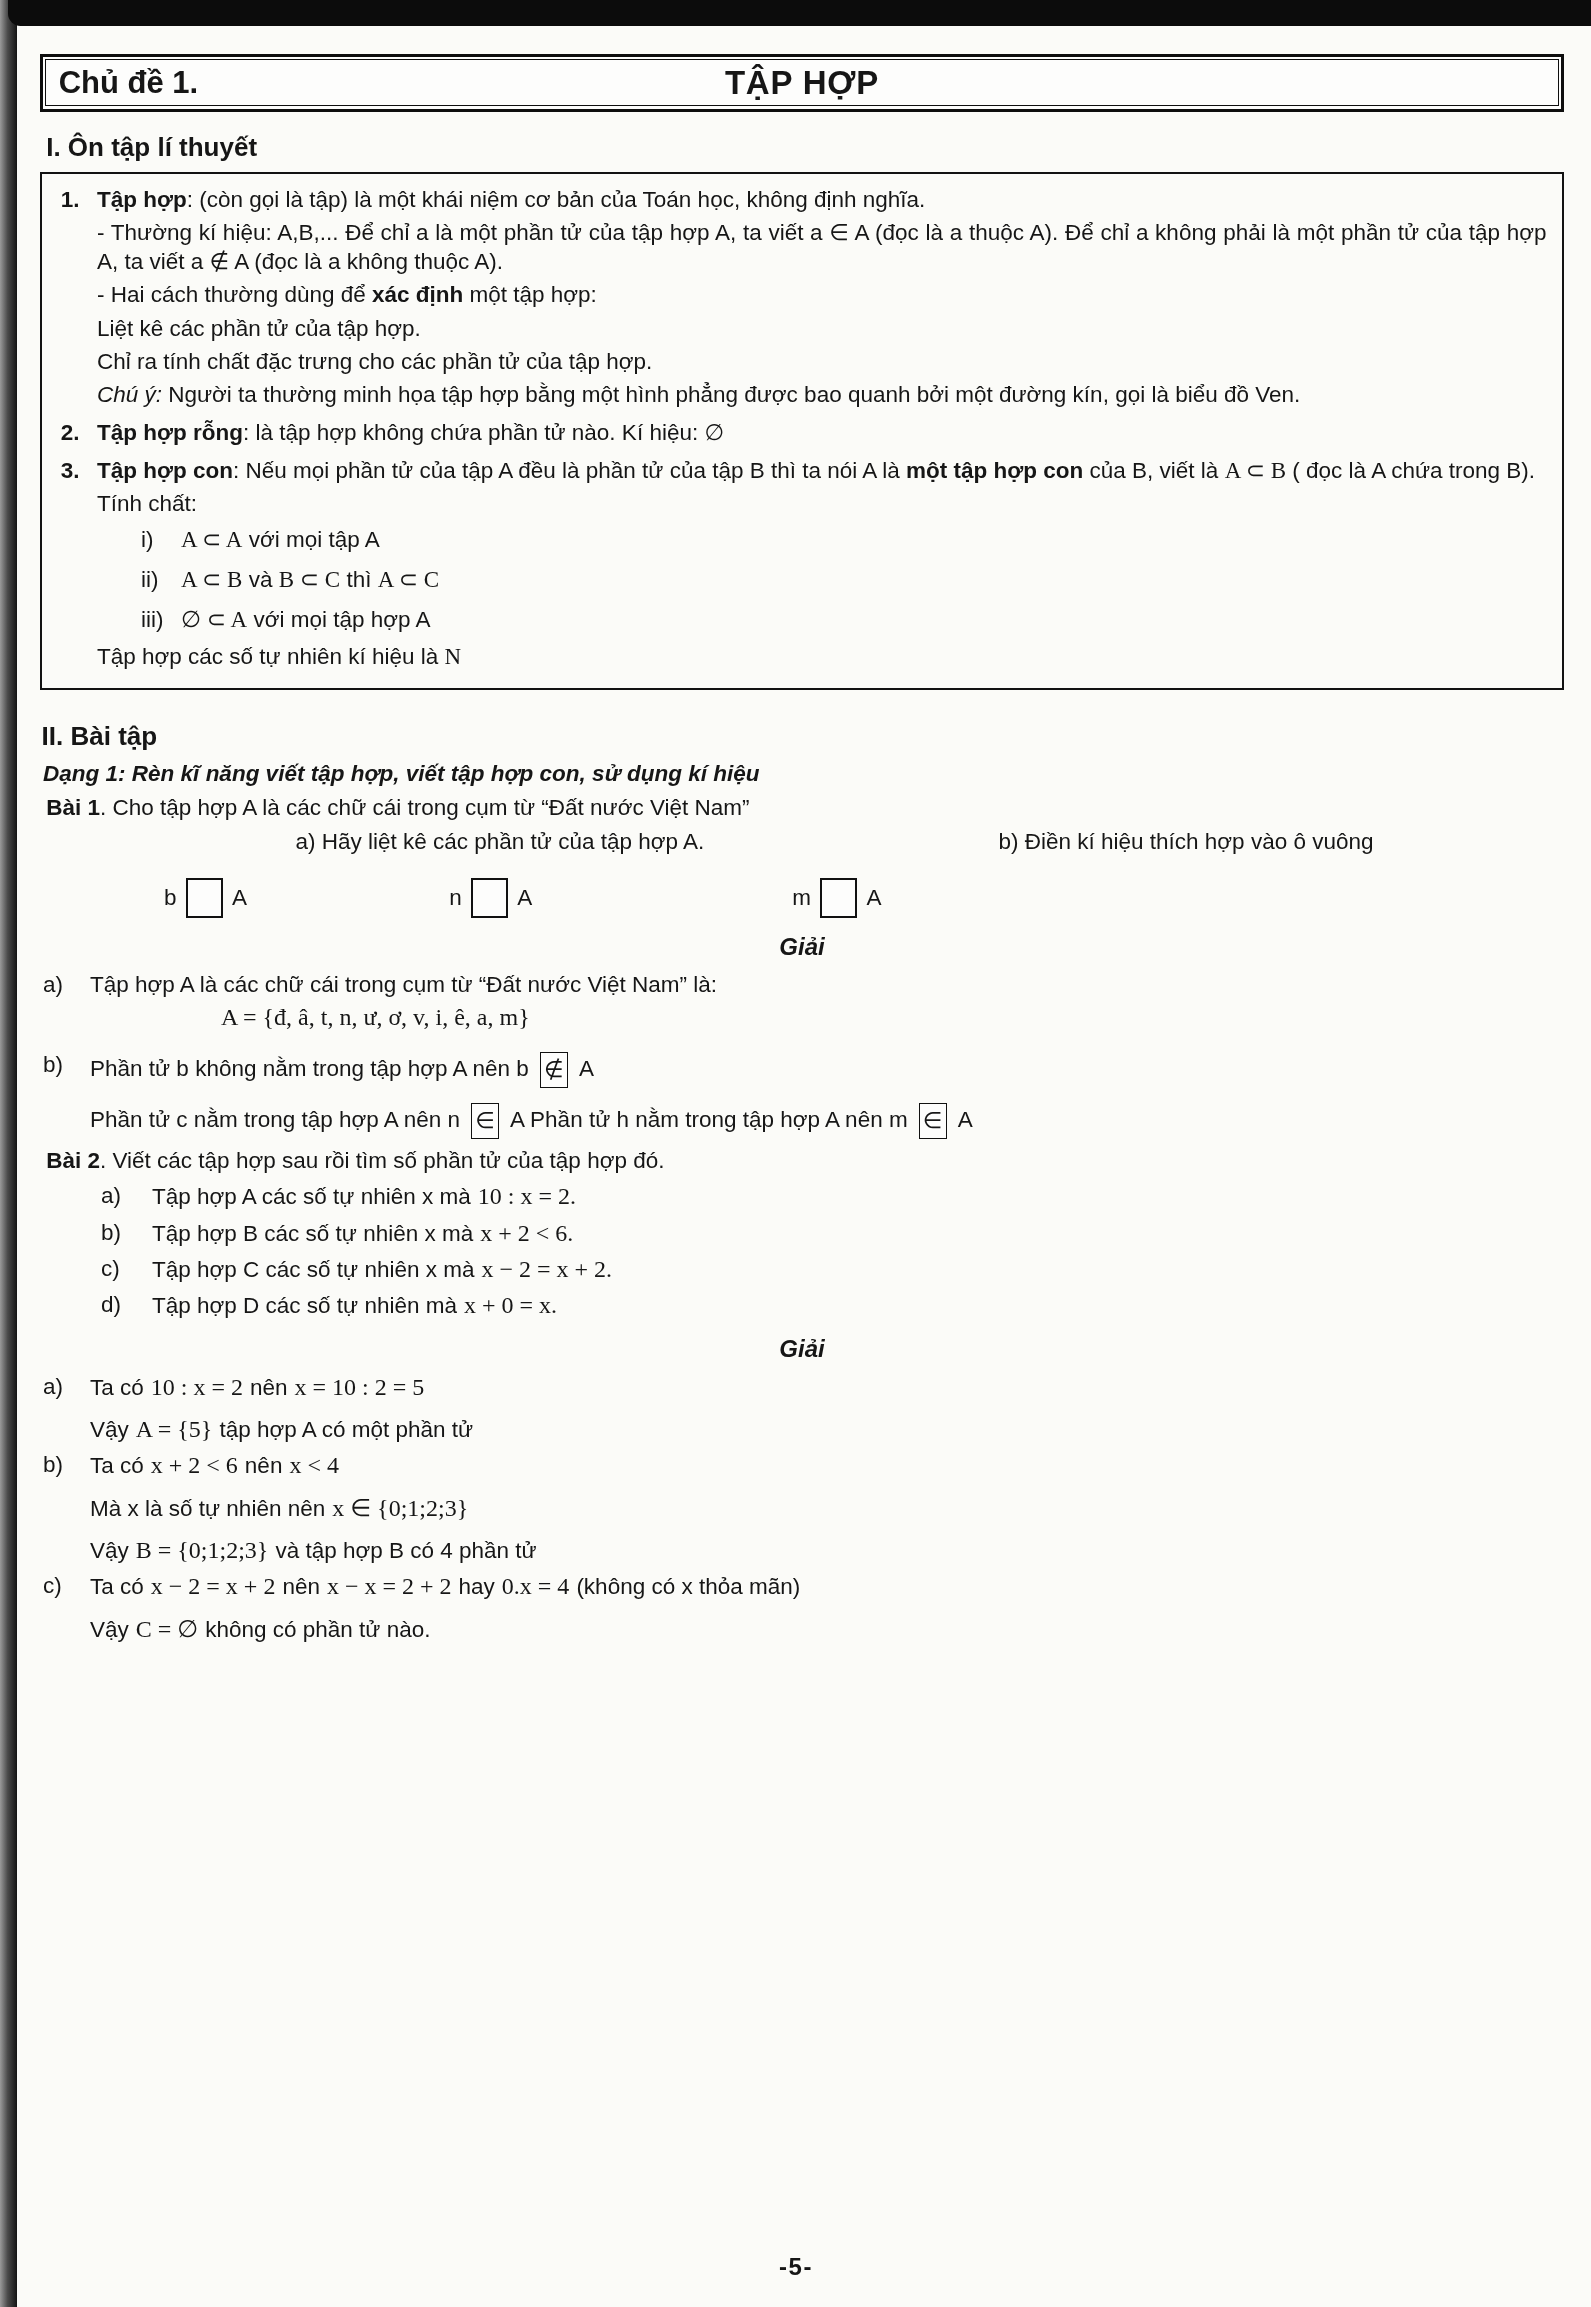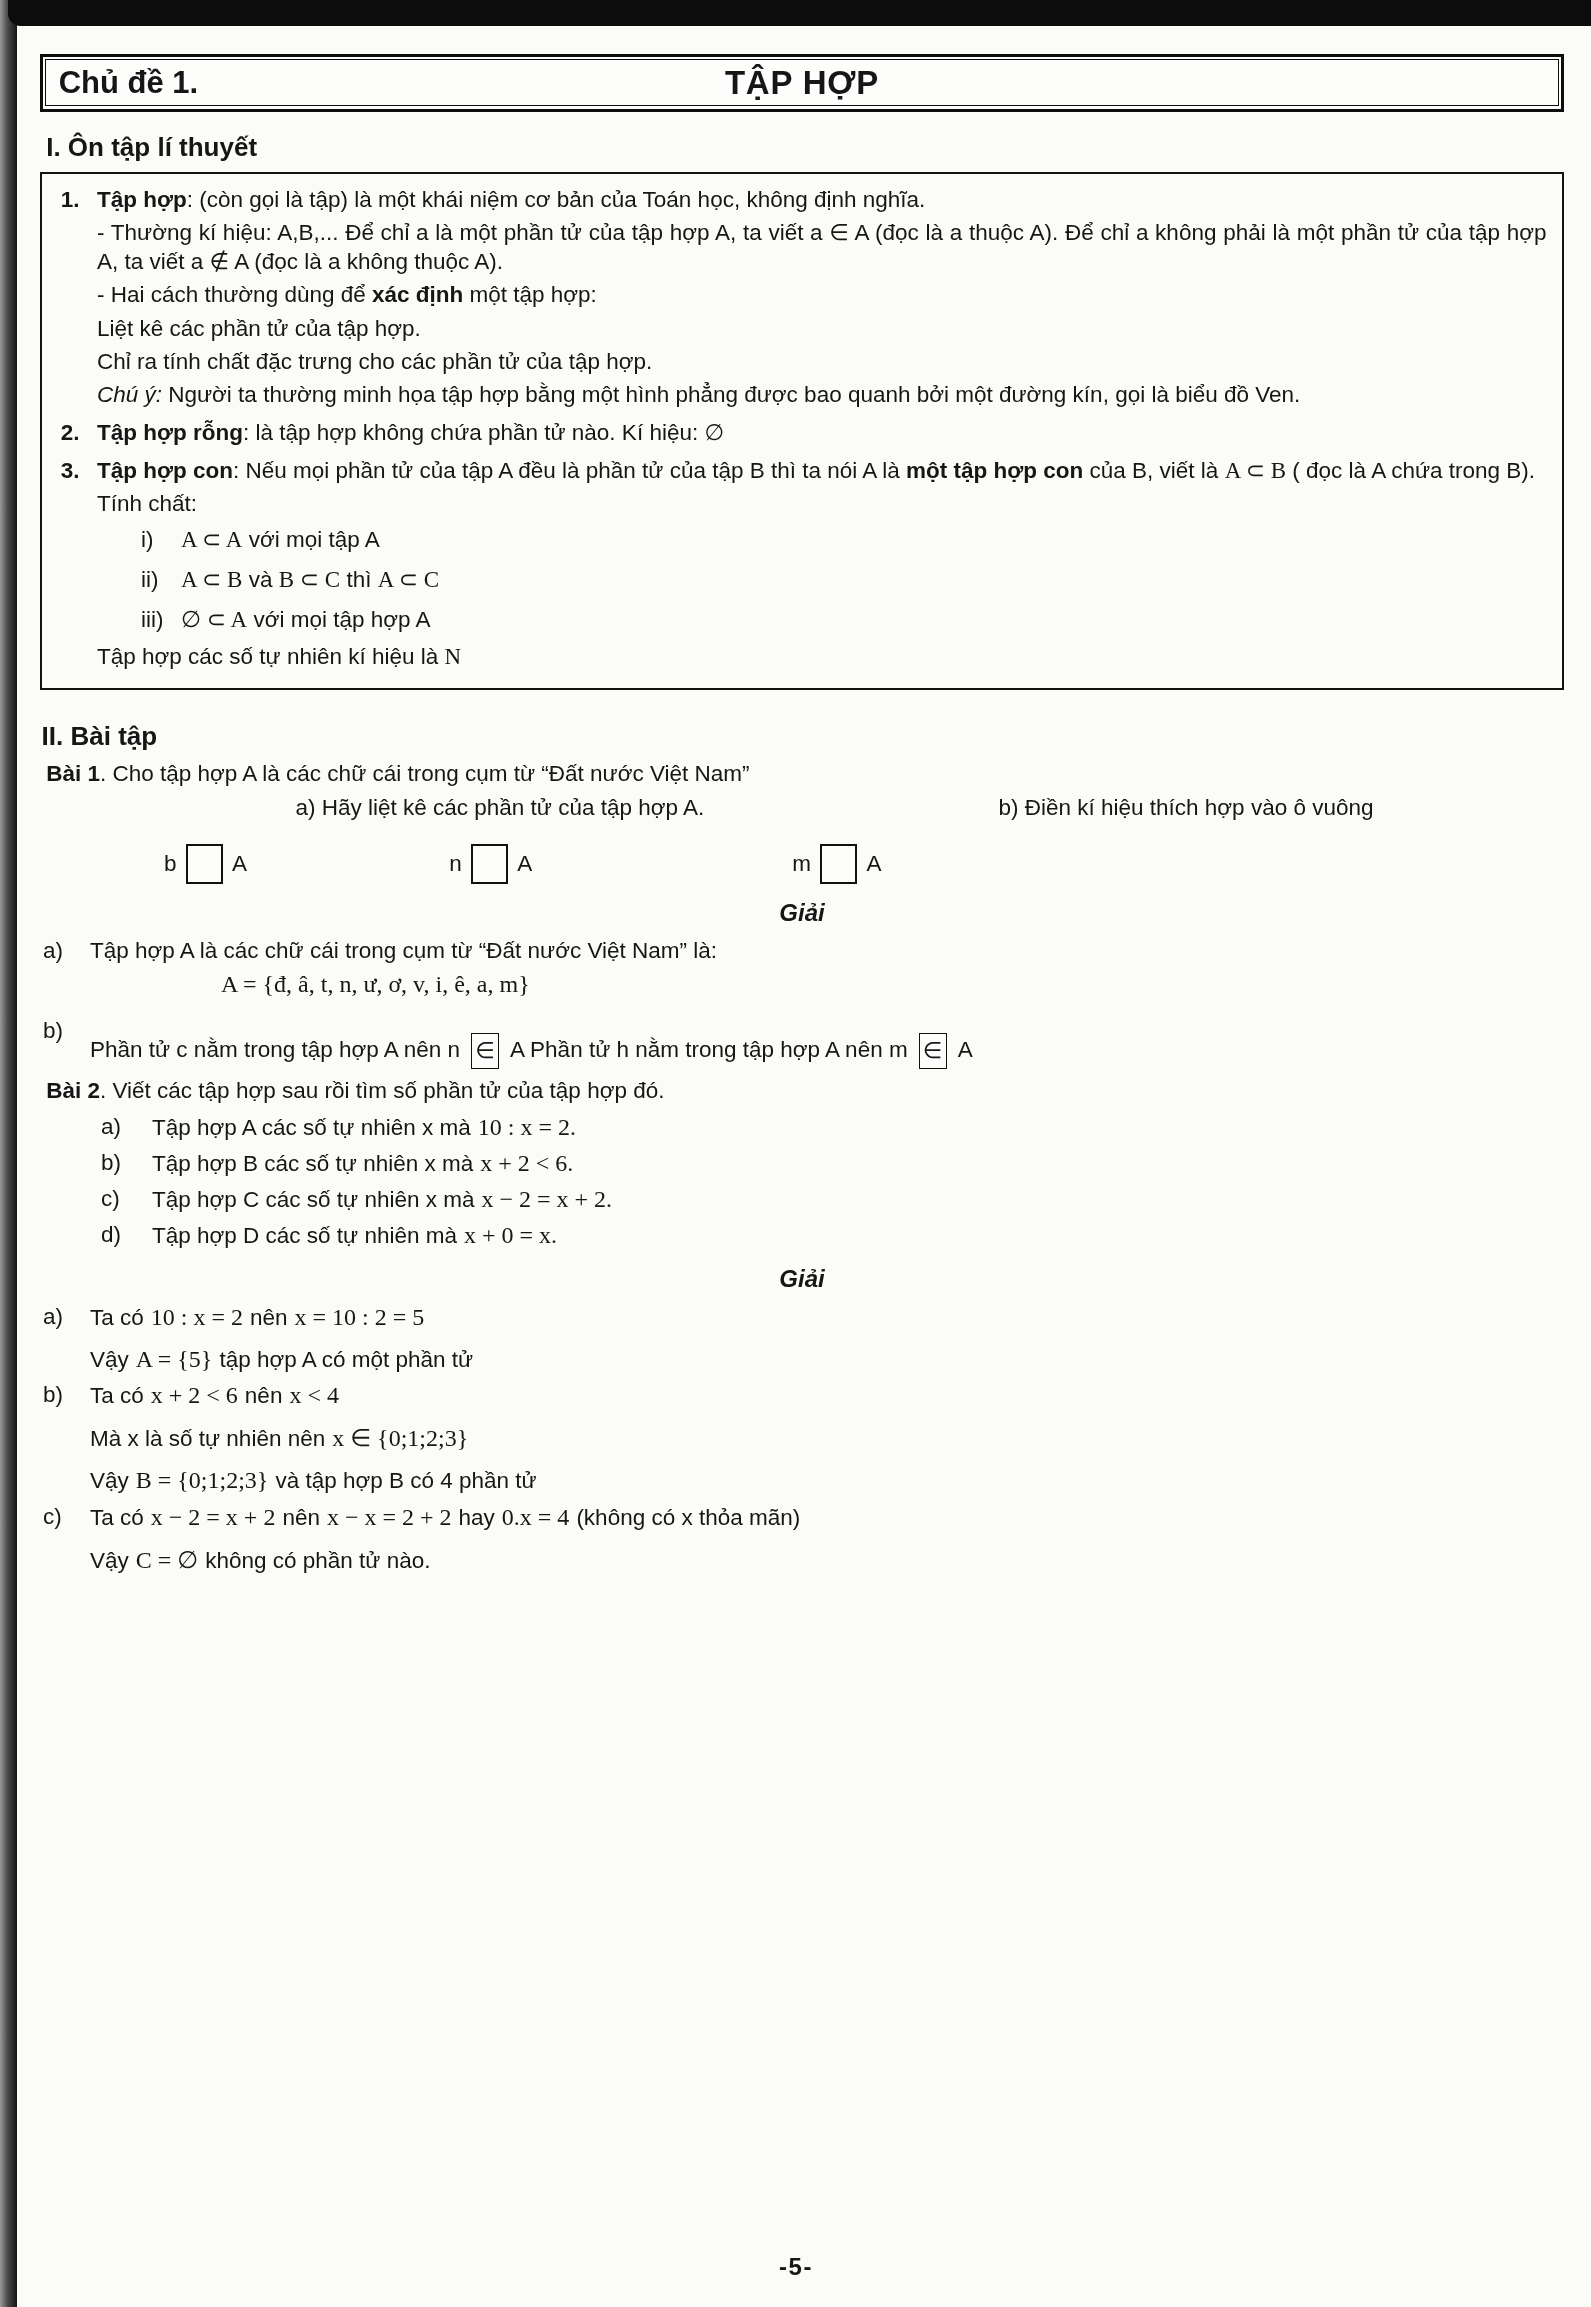--- a/index.html
+++ b/index.html
@@ -126,20 +126,21 @@
           <p><span class="prop-num">iii)</span><span class="math">∅ ⊂ A</span><span> với mọi tập hợp A</span></p>
         </div>
         <p class="closing"><span>Tập hợp các số tự nhiên kí hiệu là </span><span class="math">N</span></p>
       </div>
     </div>
 
   </div>
 
   <div class="sec2">
     <div class="sec-heading" style="margin-left:1.6px;margin-top:11px;">II. Bài tập</div>
+    <p class="dang">Dạng 1: Rèn kĩ năng viết tập hợp, viết tập hợp con, sử dụng kí hiệu</p>
 
     <p class="line indent1"><b>Bài 1</b><span>. Cho tập hợp A là các chữ cái trong cụm từ “Đất nước Việt Nam”</span></p>
 
     <div class="two-col">
       <span class="col-a">a) Hãy liệt kê các phần tử của tập hợp A.</span>
       <span>b) Điền kí hiệu thích hợp vào ô vuông</span>
     </div>
 
     <div class="fill-row">
       <div class="fill-group fg1">
@@ -165,20 +166,21 @@
       <span class="sol-label">a)</span>
       <div class="sol-body">
         <p>Tập hợp A là các chữ cái trong cụm từ “Đất nước Việt Nam” là:</p>
         <p class="f set-line">A = {đ, â, t, n, ư, ơ, v, i, ê, a, m}</p>
       </div>
     </div>
 
     <div class="sol-row">
       <span class="sol-label">b)</span>
       <div class="sol-body">
+        <p><span>Phần tử b không nằm trong tập hợp A nên b</span><span class="sym-box">∉</span><span>A</span></p>
         <p class="sub"><span>Phần tử c nằm trong tập hợp A nên n</span><span class="sym-box">∈</span><span>A Phần tử h nằm trong tập hợp A nên m</span><span class="sym-box">∈</span><span>A</span></p>
       </div>
     </div>
 
     <p class="line indent1"><b>Bài 2</b><span>. Viết các tập hợp sau rồi tìm số phần tử của tập hợp đó.</span></p>
 
     <div class="ex-row">
       <span class="ex-letter">a)</span>
       <p><span>Tập hợp A các số tự nhiên x mà</span><span class="f">10 : x  = 2.</span></p>
     </div>

